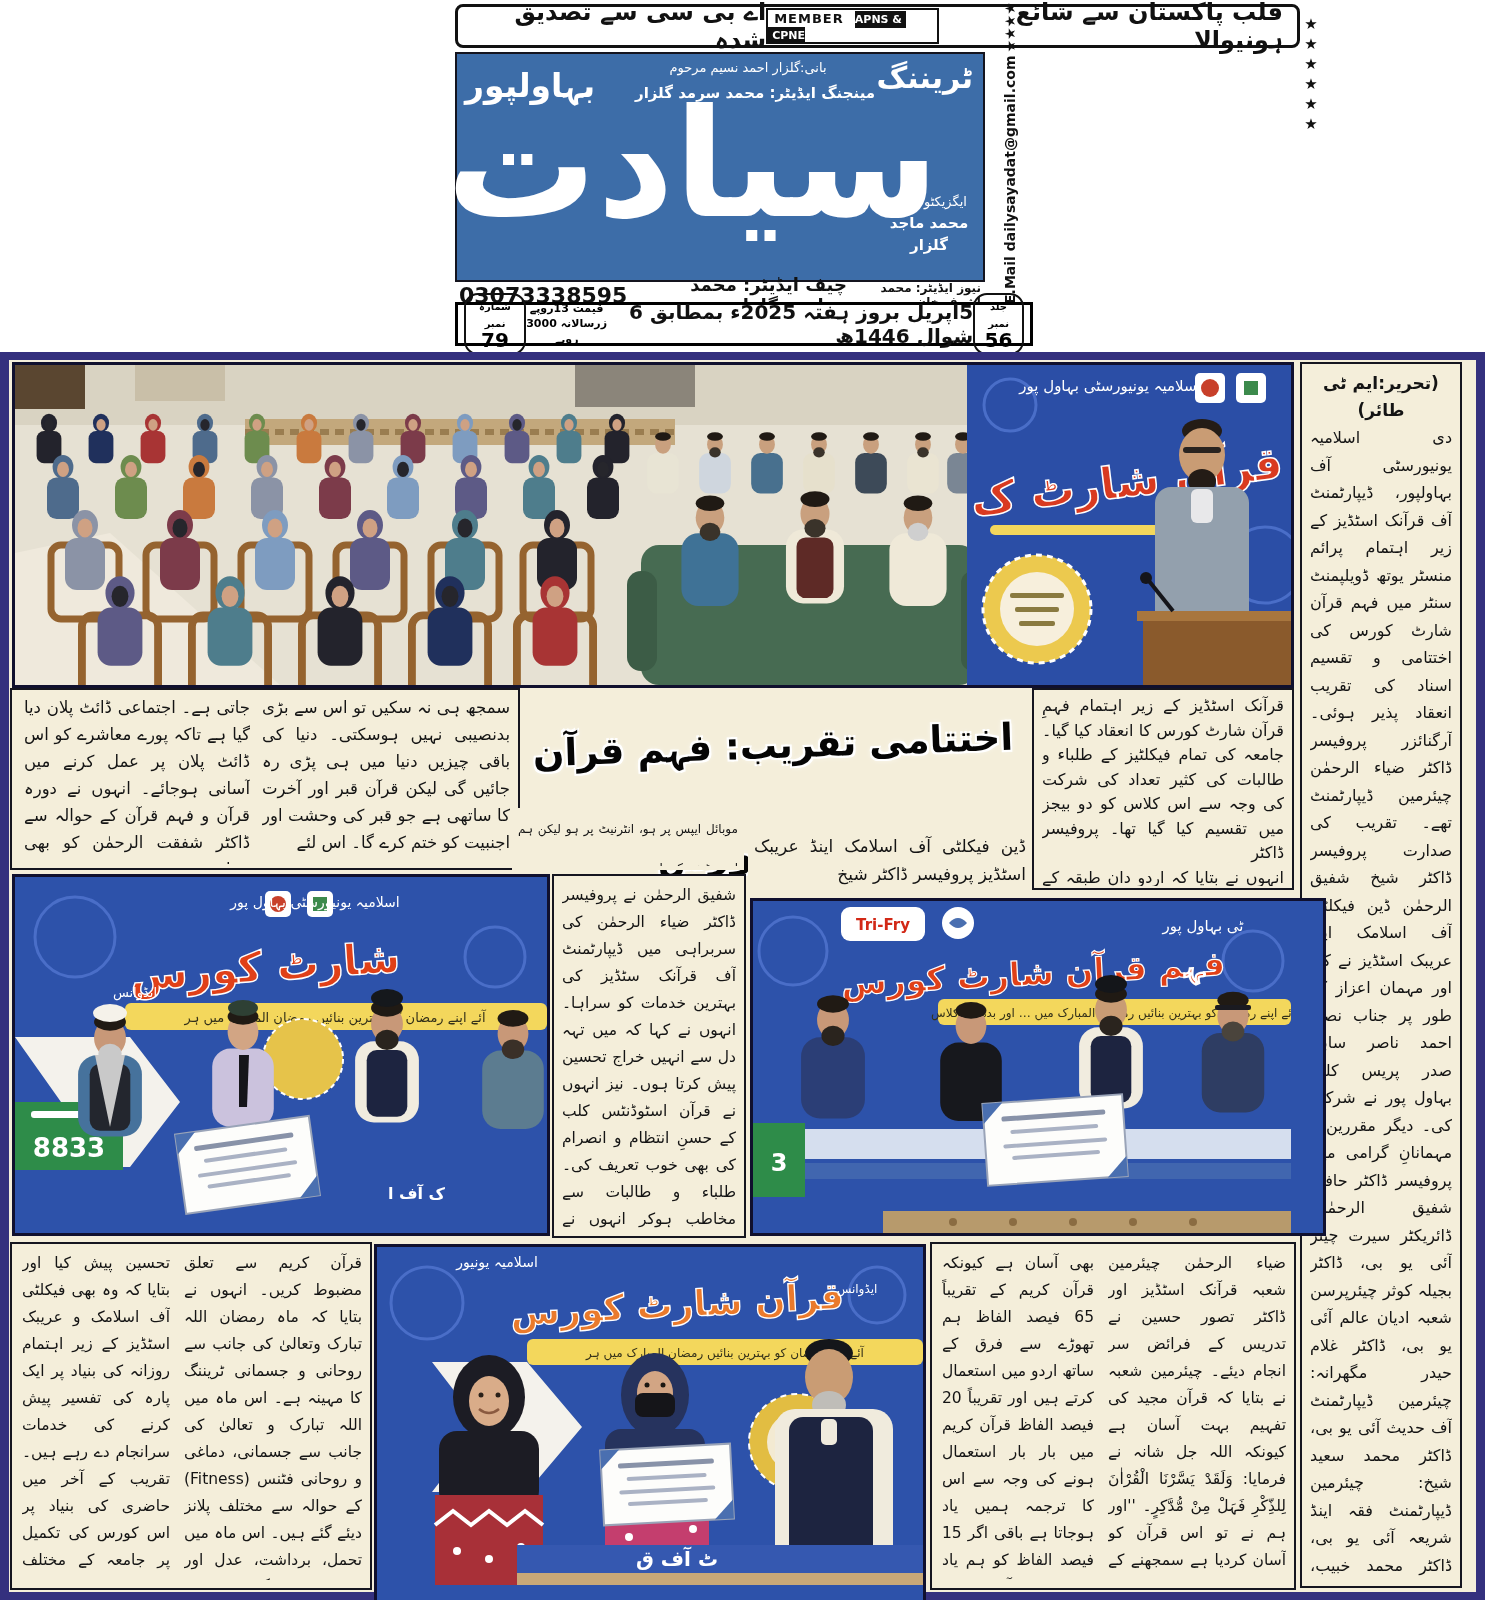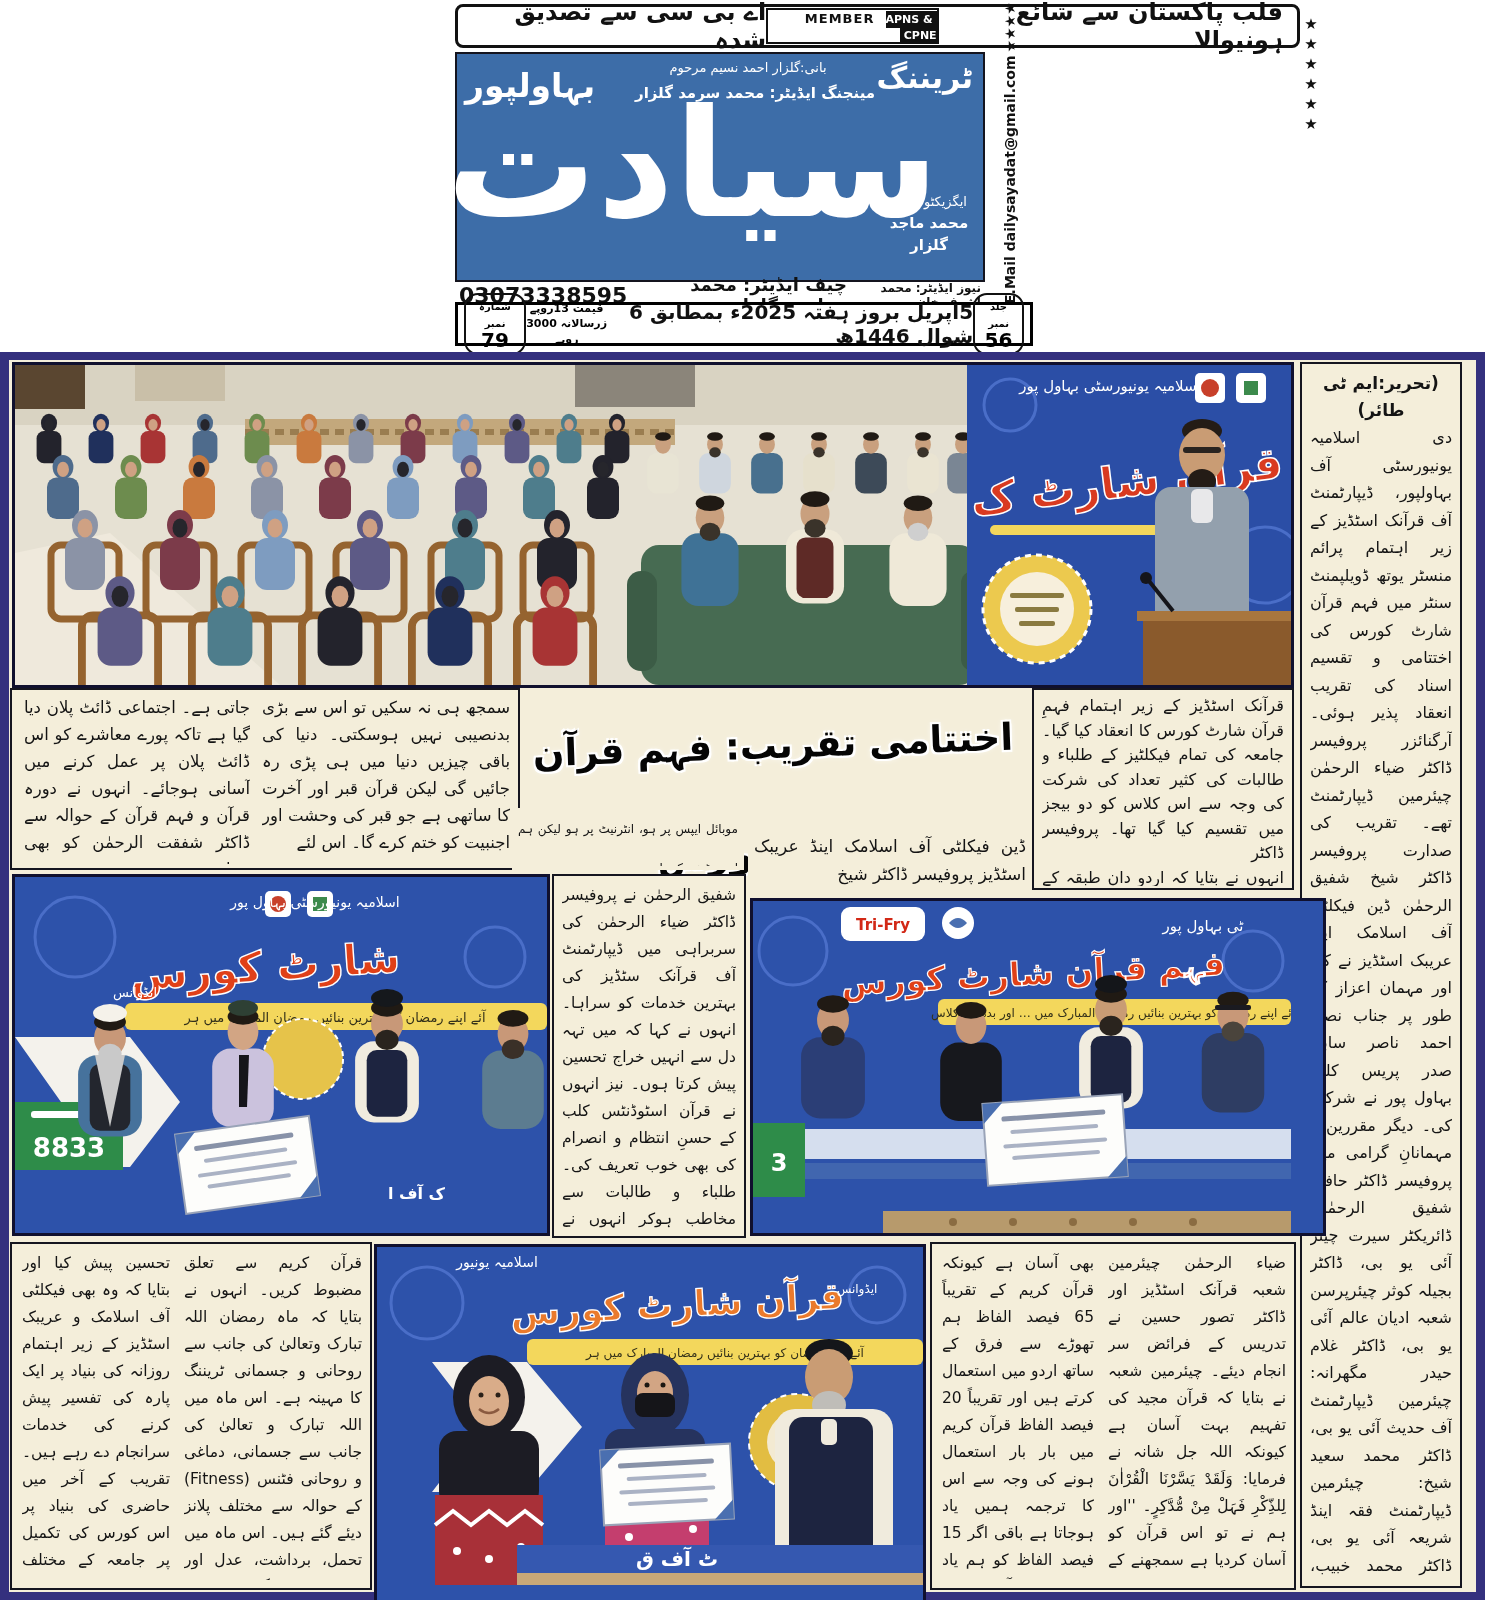--- a/index.html
+++ b/index.html
@@ -10,21 +10,21 @@
   .content-bg{background:#f4eeda}
   .ucol{direction:rtl;text-align:justify;font-size:16.5px;line-height:27px;color:#141414;overflow:hidden;white-space:pre-line}
   .box{border:2px solid #15151f;background:#f4eeda}
   .photo{border:3px solid #10102e;background:#2d52aa;overflow:hidden}
   .headline{direction:rtl;font-weight:bold;color:#050505;text-align:center;
     text-shadow:-2px -2px 0 #fff,2px -2px 0 #fff,-2px 2px 0 #fff,2px 2px 0 #fff,0 0 7px #fff}
   
   .top-strip{left:455px;top:4px;width:845px;height:44px;border:3px solid #111;border-radius:8px;
     display:flex;direction:rtl;align-items:center;justify-content:space-between;padding:0 14px;background:#fff}
   .top-strip .t{font-size:24px;font-weight:bold;color:#111;direction:rtl}
-  .member-badge{border:2px solid #111;text-align:right;line-height:1;background:#fff}
+  .member-badge{border:2px solid #111;text-align:left;line-height:1;background:#fff}
   .member-badge .m1{font-size:13px;font-weight:bold;color:#111;padding:1px 6px;letter-spacing:1px}
   .member-badge .m2{font-size:11px;font-weight:bold;color:#fff;background:#111;padding:2px 4px}
   .stars-v{left:1300px;top:0;width:20px;height:150px;writing-mode:vertical-rl;font-size:15px;color:#111;letter-spacing:2px;text-align:center}
   
   .masthead{left:455px;top:52px;width:530px;height:230px;background:#3d6da8;border:2px solid #14141e;color:#fff}
   .mh-daily{position:absolute;right:10px;top:6px;font-size:30px;font-weight:bold;direction:rtl}
   .mh-city{position:absolute;left:8px;top:12px;font-size:33px;font-weight:bold;direction:rtl}
   .mh-founder{position:absolute;right:130px;top:6px;width:210px;text-align:center;font-size:13px;direction:rtl}
   .mh-managing{position:absolute;right:98px;top:30px;width:250px;text-align:left;font-size:15px;font-weight:bold;direction:rtl}
   .mh-title{position:absolute;left:40px;right:44px;top:28px;text-align:left;font-size:150px;line-height:1.1;font-weight:bold;direction:rtl}

